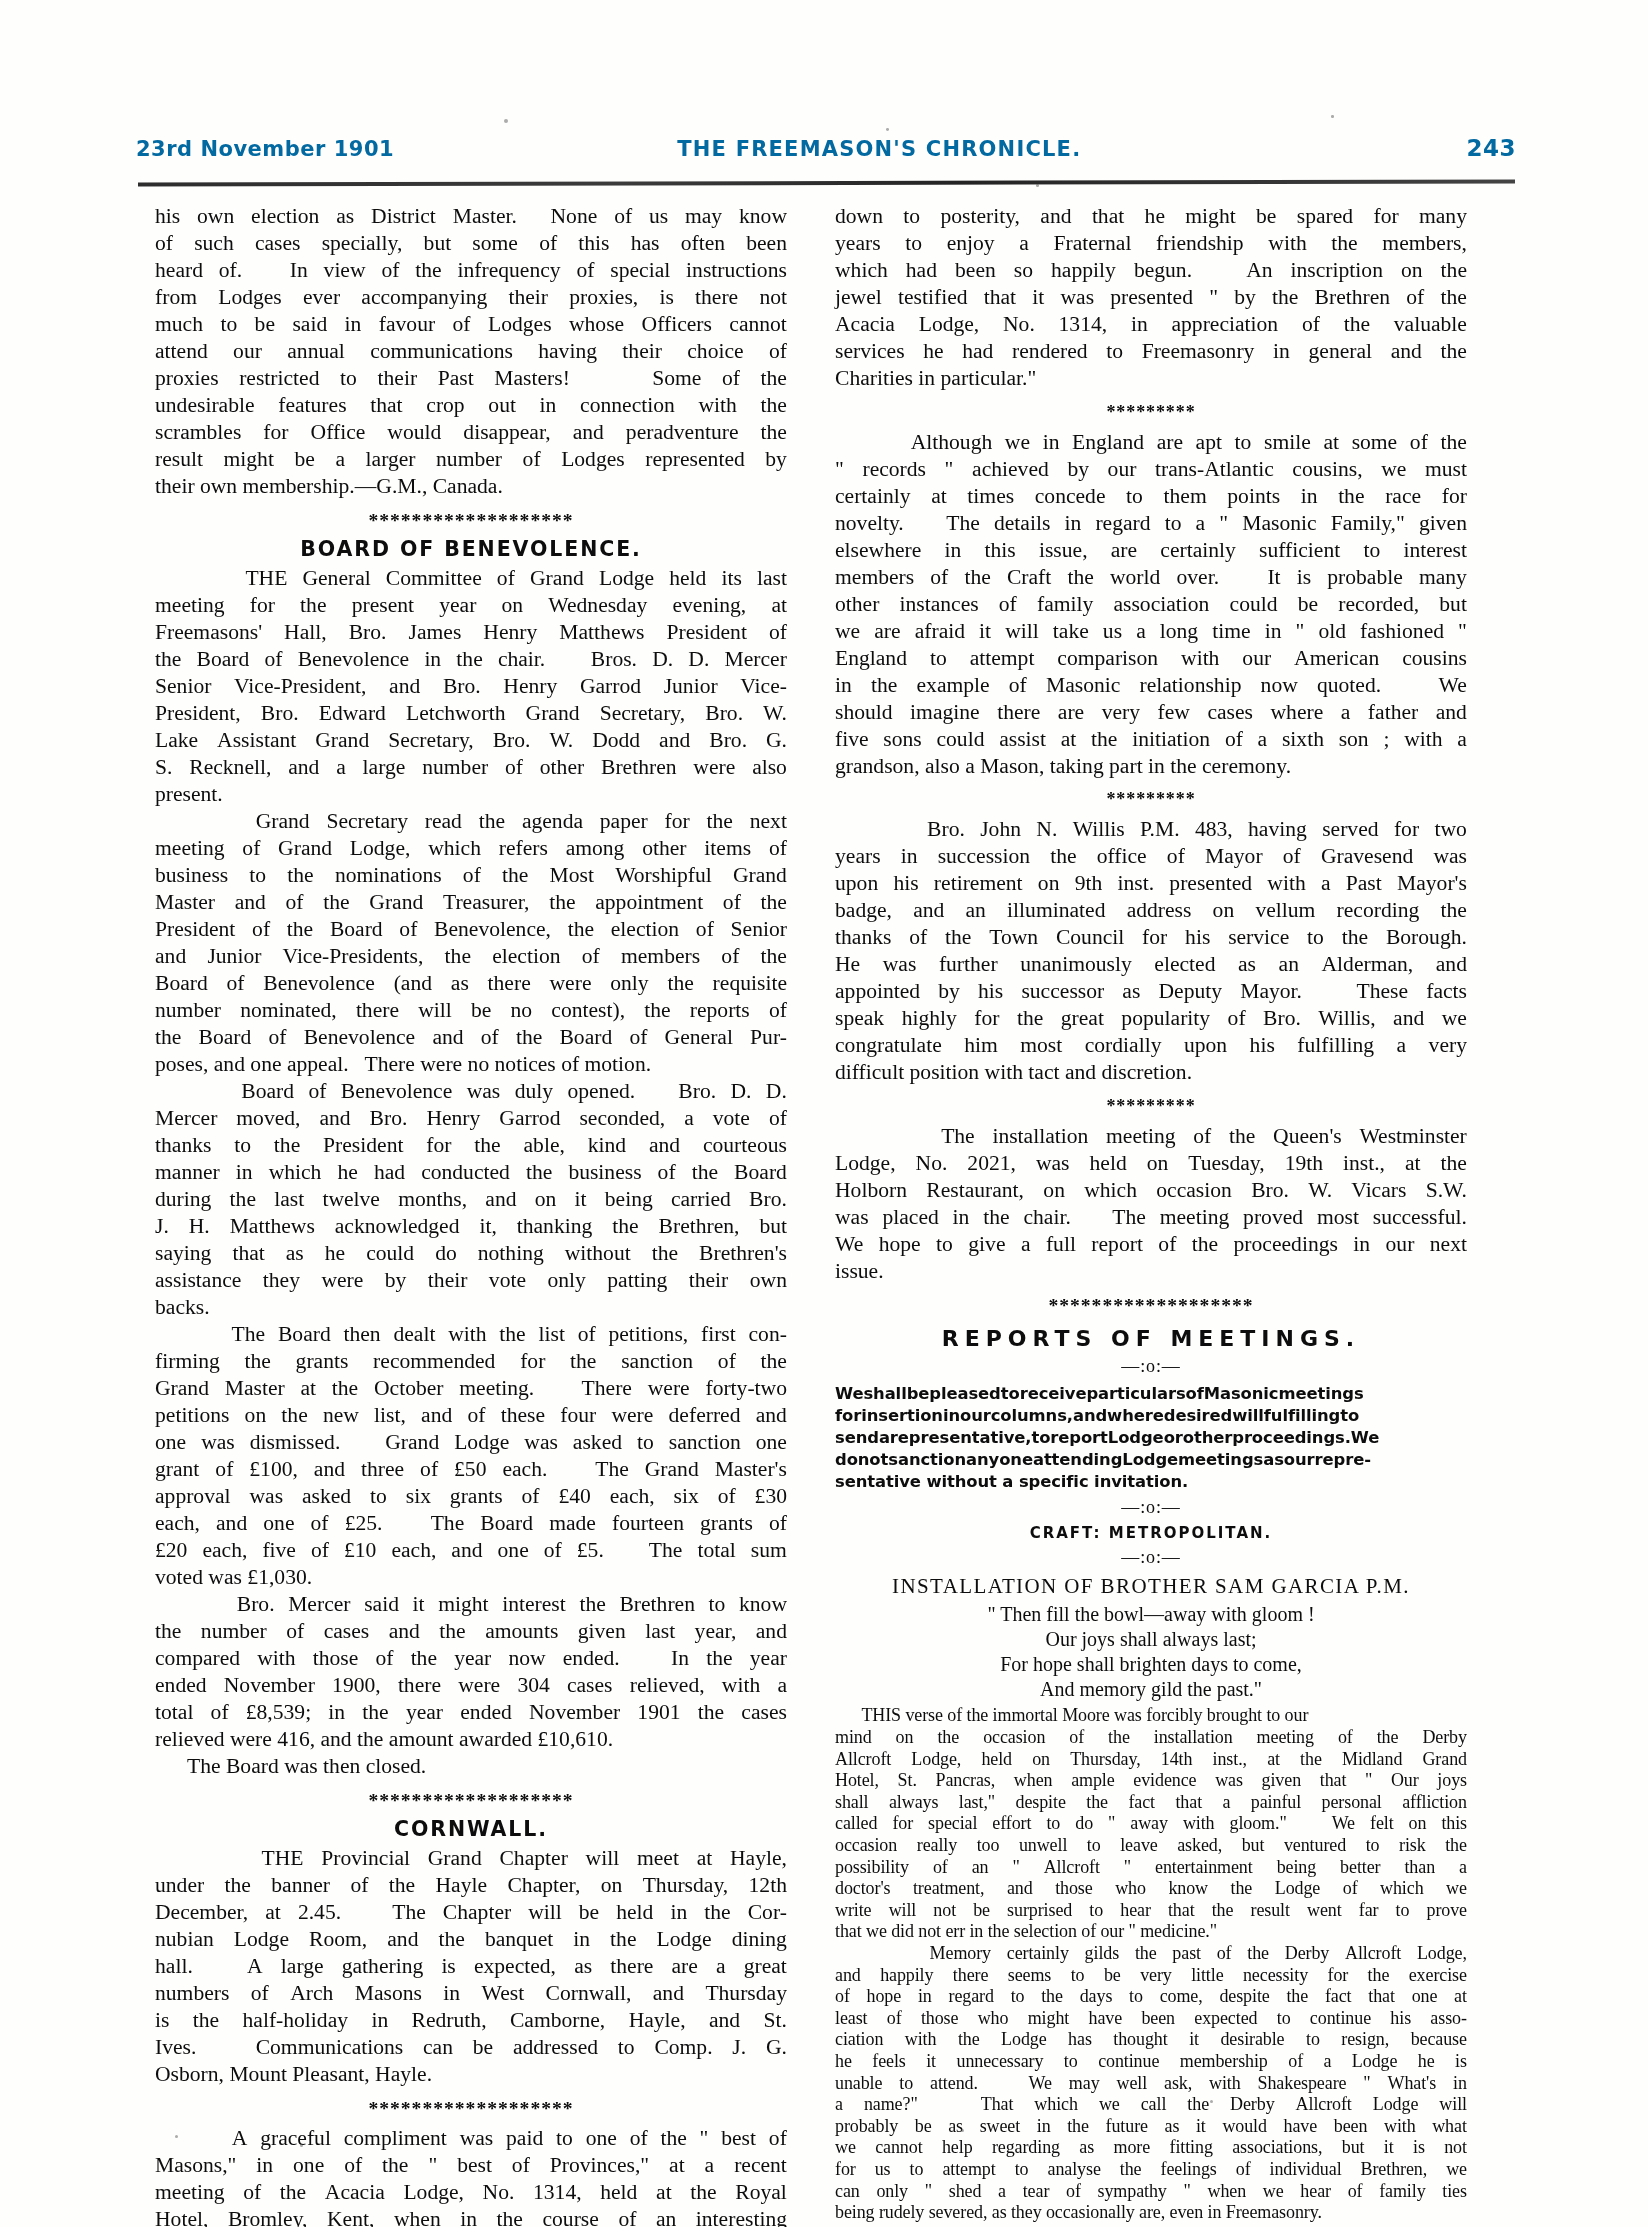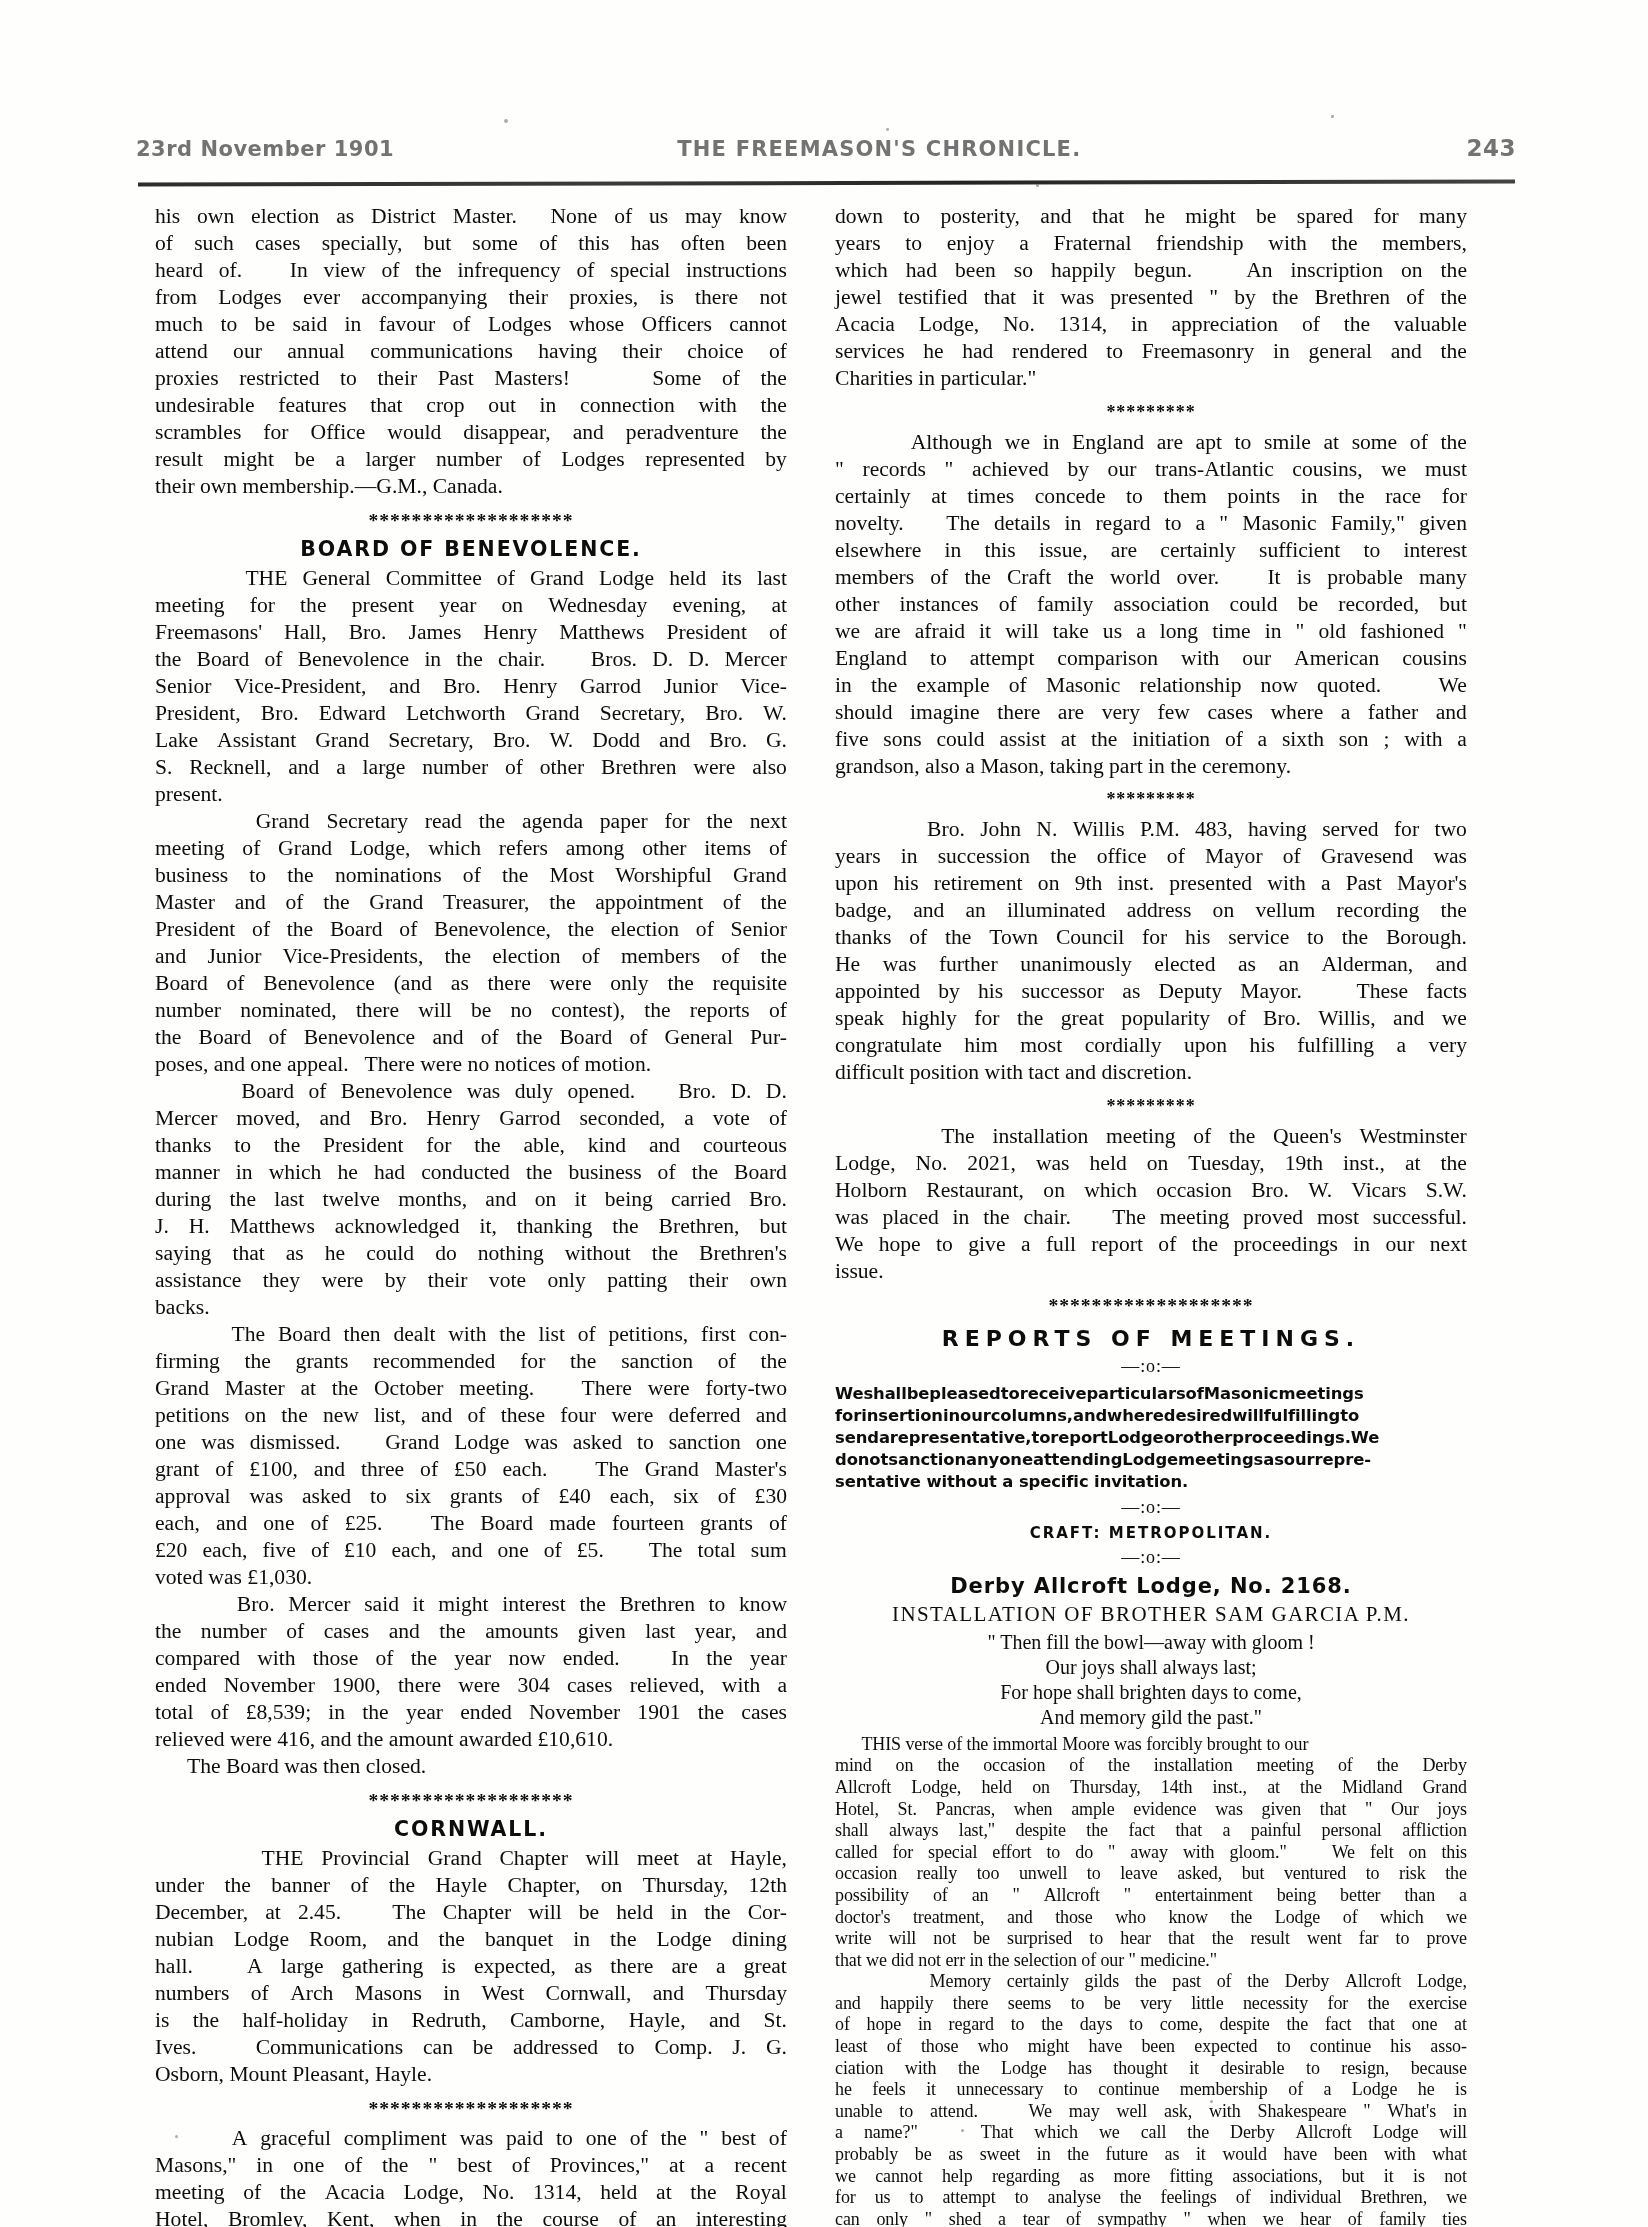--- a/index.html
+++ b/index.html
@@ -32,21 +32,21 @@
   }
   .masthead-inner {
     display: flex;
     align-items: baseline;
     justify-content: space-between;
     width: 100%;
     font-family: "DejaVu Sans", sans-serif;
     font-weight: bold;
     font-size: 21px;
     letter-spacing: 0.5px;
-    color: #737373;
+    color: #0369a1;
   }
   .mh-date { flex: 0 0 auto; }
   .mh-title {
     flex: 1 1 auto;
     text-align: center;
     letter-spacing: 1.2px;
     padding-right: 102px;
   }
   .mh-page { flex: 0 0 auto; font-size: 23px; }
   .masthead-rule {
@@ -361,21 +361,20 @@
         <span class="ln j"><span>for</span><span>insertion</span><span>in</span><span>our</span><span>columns,</span><span>and</span><span>where</span><span>desired</span><span>will</span><span>fulfilling</span><span>to</span></span>
         <span class="ln j"><span>send</span><span>a</span><span>representative,</span><span>to</span><span>report</span><span>Lodge</span><span>or</span><span>other</span><span>proceedings.</span><span></span><span></span><span>We</span></span>
         <span class="ln j"><span>do</span><span>not</span><span>sanction</span><span>anyone</span><span>attending</span><span>Lodge</span><span>meetings</span><span>as</span><span>our</span><span>repre-</span></span>
         <span class="ln">sentative without a specific invitation.</span>
       </div>
 
     <div class="rule-o">—:o:—</div>
     <div class="craft-head">CRAFT:   METROPOLITAN.</div>
     <div class="rule-o">—:o:—</div>
 
-    <div class="lodge-head">Derby Allcroft Lodge, No. 2168.</div>
     <div class="install-head">INSTALLATION OF BROTHER SAM GARCIA P.M.</div>
 
     <div class="verse">
         <span class="ln">" Then fill the bowl—away with gloom !</span>
         <span class="ln">Our joys shall always last;</span>
         <span class="ln">For hope shall brighten days to come,</span>
         <span class="ln">And memory gild the past."</span>
       </div>
 
     <div class="small-text">

